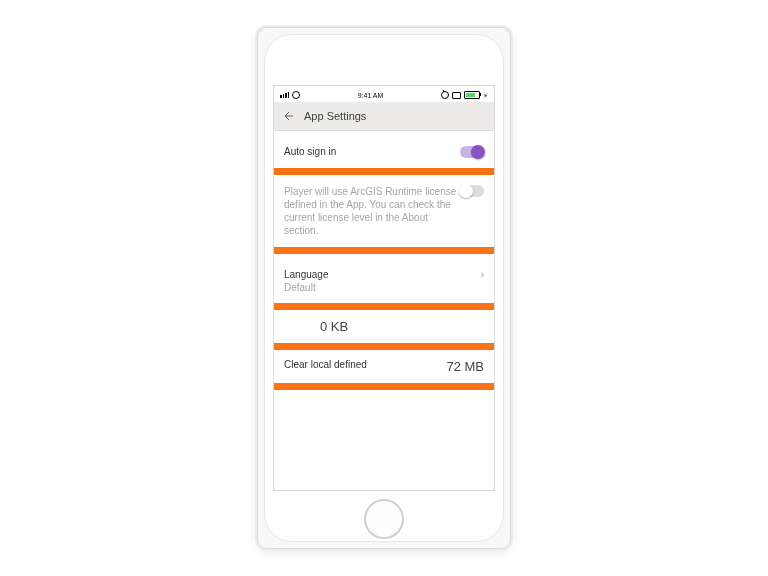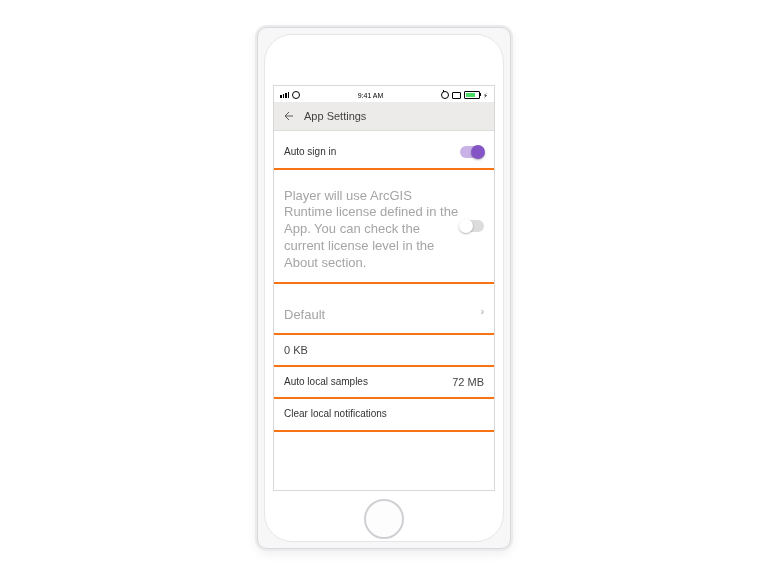--- a/index.html
+++ b/index.html
@@ -26,26 +26,26 @@
   .batt{width:14px;height:6px;border:1px solid #000;border-radius:1px;position:relative;}
   .batt:after{content:"";position:absolute;right:-2px;top:1px;width:1px;height:3px;background:#000;}
   .batt i{position:absolute;left:1px;top:1px;bottom:1px;width:9px;background:#4cd964;}
   .bolt{font-size:7px;line-height:1;}
   
   .nav{height:28px;background:#ecebe9;border-bottom:1px solid #dedcd9;display:flex;align-items:center;padding:0 8px;gap:10px;}
   .back-arr{width:12px;height:12px;color:#5a5a5a;display:flex;align-items:center;}
   .nav-title{font-size:11px;color:#424242;}
   
   .content{flex:1;overflow:hidden;background:#fff;}
-  .row{padding:9px 10px;display:flex;align-items:center;gap:0;border-bottom:2px solid #f97316;}
+  .row{padding:9px 10px;display:flex;gap:0;border-bottom:7px solid #f97316;}
   .row.tall{padding:10px 10px;}
   .row-main{flex:1;min-width:0;}
   .lbl{font-size:10px;color:#333;line-height:1.25;}
-  .sub{font-size:13px;color:#a5a5a5;margin-top:8px;line-height:1.3;}
-  .val{font-size:11px;color:#444;white-space:nowrap;}
+  .sub{font-size:10px;color:#a5a5a5;margin-top:0;line-height:1.3;}
+  .val{font-size:13px;color:#444;white-space:nowrap;margin-left:36px;}
   .chev{color:#9a9a9a;font-size:10px;}
   
   .sw{width:24px;height:12px;border-radius:12px;position:relative;background:#dcdcdc;flex-shrink:0;}
   .sw .knob{position:absolute;top:-1px;width:14px;height:14px;border-radius:50%;background:#fff;box-shadow:0 1px 2px rgba(0,0,0,.3);left:-1px;transition:.1s;}
   .sw.on{background:#c9b2e6;}
   .sw.on .knob{left:11px;background:#8455c5;}
   .sep{height:6px;}
 </style>
 </head>
 <body>
@@ -106,40 +106,36 @@
             </div>
             <div class="sw">
                 <div class="knob"></div>
               </div>
           </div>
 
           <div class="sep"></div>
 
           <div class="row">
             <div class="row-main">
+              <div class="lbl">Language</div>
               <div class="sub">Default</div>
             </div>
             <span class="chev">›</span>
           </div>
 
           <div class="row">
             <span class="val">0 KB</span>
           </div>
 
           <div class="row">
             <div class="row-main">
-                <div class="lbl">Auto local samples</div>
+                <div class="lbl">Clear local defined</div>
               </div>
             <span class="val">72 MB</span>
           </div>
 
-          <div class="row">
-            <div class="row-main">
-                <div class="lbl">Clear local notifications</div>
-              </div>
-          </div>
 
         </div>
       </div>
     </div>
     <div class="home"></div>
   </div>
 </div>
 
 </body></html>

